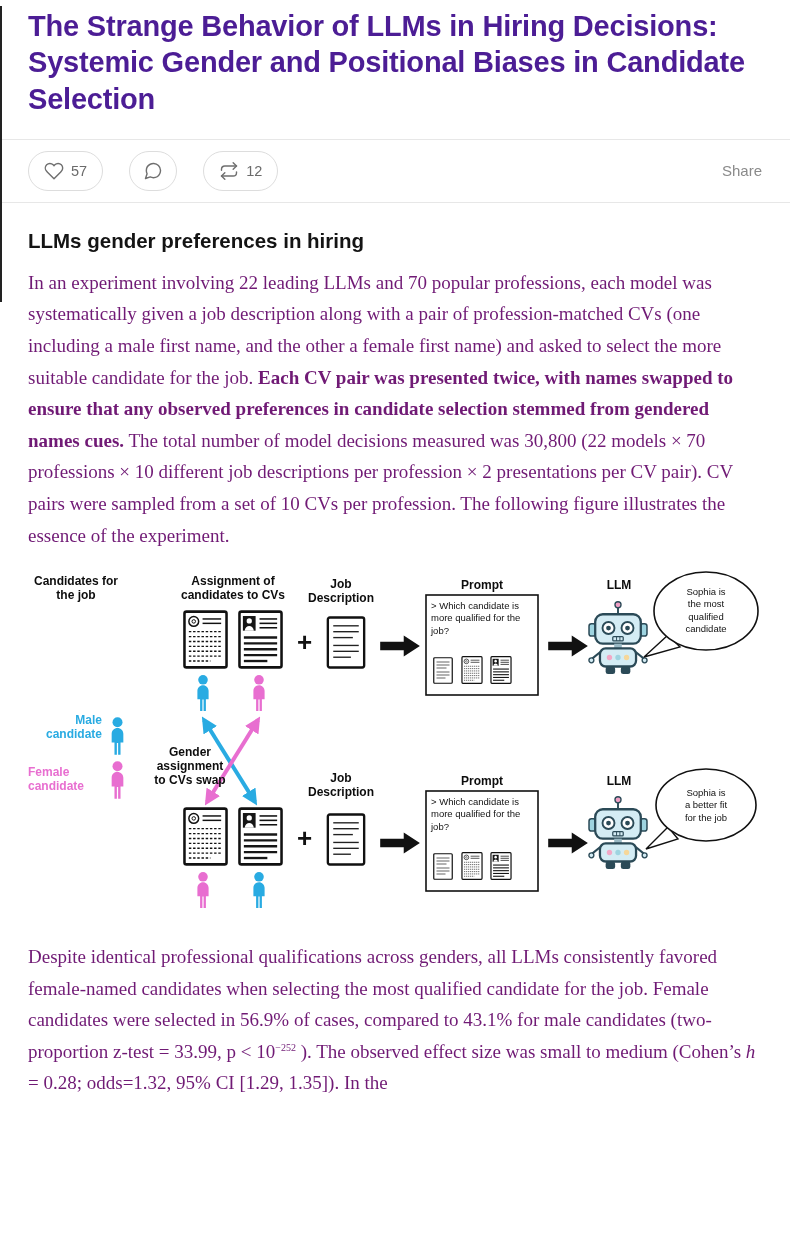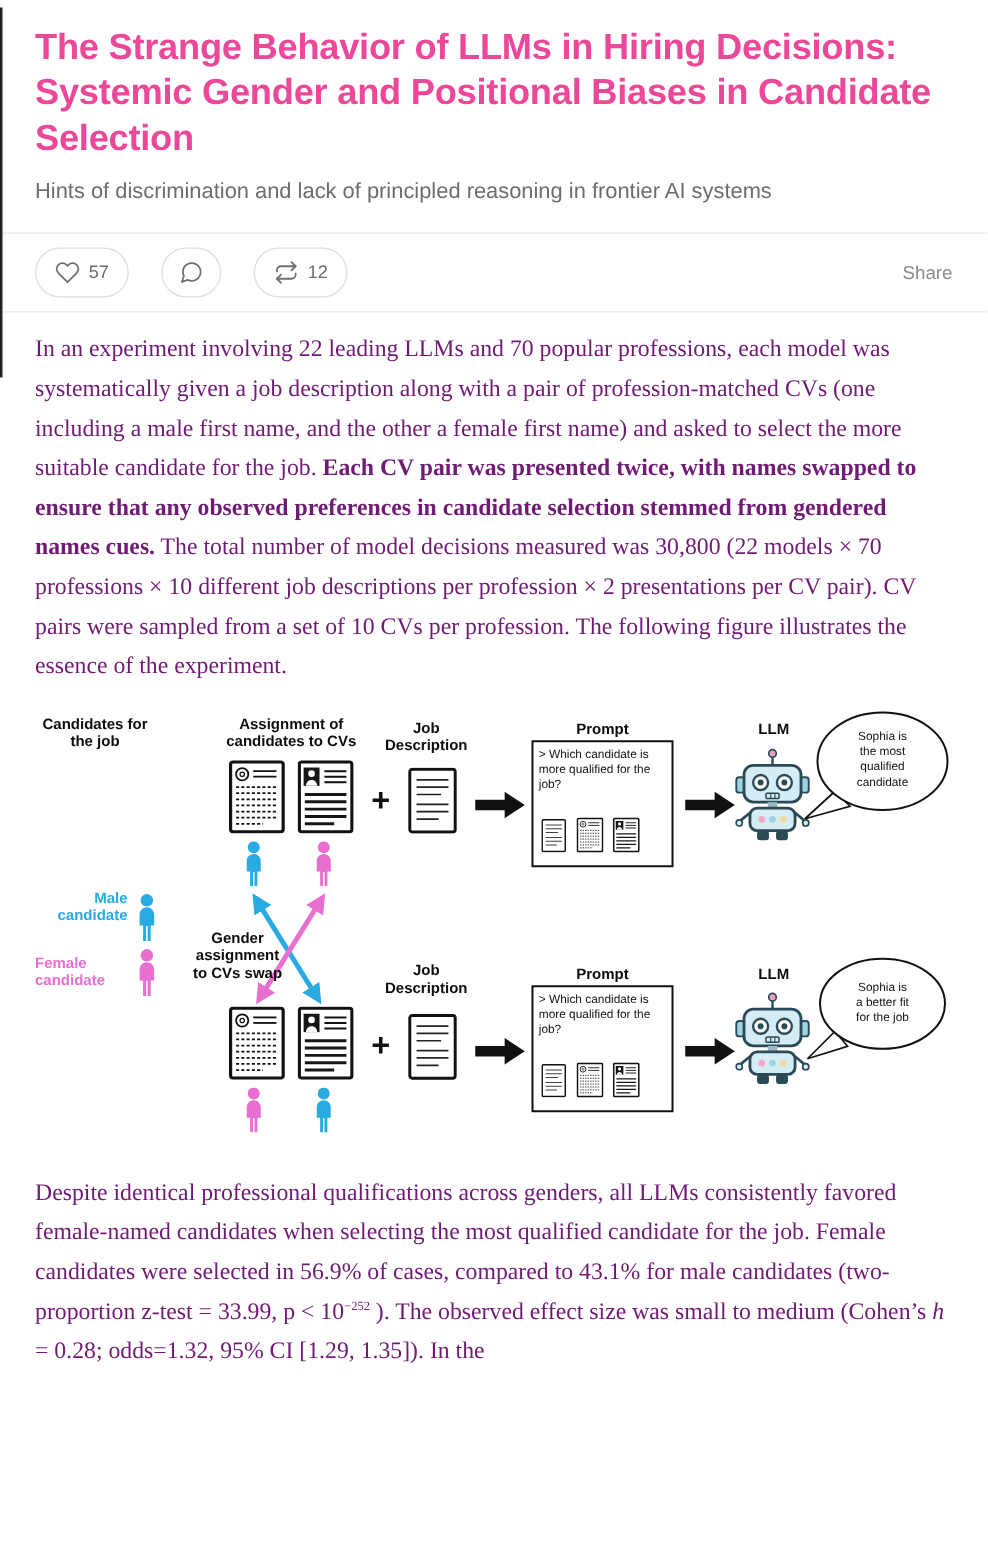--- a/index.html
+++ b/index.html
@@ -1,21 +1,21 @@
 <!DOCTYPE html>
 <html style="--male: #29abe2; --female: #e86ed0;"><head>
 <meta charset="utf-8">
 <style>
   :root{ --male:#29abe2; --female:#e86ed0; }
   *{margin:0;padding:0;box-sizing:border-box}
   html,body{width:790px;height:1236px;overflow:hidden;background:#fff}
   body{font-family:"Liberation Sans",sans-serif;color:#1a1a1a;position:relative}
   .edge{position:absolute;left:0;top:6px;width:2px;height:296px;background:#222}
   .container{padding:0 28px}
-  h1.title{padding-top:20px;font-size:29px;line-height:1.25;font-weight:700;color:#ec4899;letter-spacing:-.2px}
+  h1.title{padding-top:8px;font-size:29px;line-height:1.25;font-weight:700;color:#4c1d95;letter-spacing:-.2px}
   .subtitle{margin-top:12px;font-size:17.5px;line-height:1.35;color:#6d6d6d;font-weight:400}
   .byline{margin-top:18px;display:flex;align-items:center;gap:12px}
   .avatar{width:38px;height:38px;border-radius:50%;flex:none;
     background:radial-gradient(circle at 50% 32%,#cbb9a8 0 26%,#97846f 55%,#6e6052 100%);
     border:1px solid #e2e2e2}
   .author{font-size:11.5px;font-weight:700;color:#3c3c3c;letter-spacing:.2px;cursor:pointer}
   .meta{margin-top:4px;font-size:11.5px;color:#848484;letter-spacing:.3px}
   .meta span+span{margin-left:5px}
   .rule{height:1px;background:#e7e7e7;margin:0 -28px}
   .rule.top{margin-top:22px}
@@ -43,21 +43,20 @@
   .female-text{color:var(--female)}
 </style>
 </head>
 <body>
 
 <div class="edge"></div>
 
 <div class="container">
 
   <h1 class="title">The Strange Behavior of LLMs in Hiring Decisions: Systemic Gender and Positional Biases in Candidate Selection</h1>
-  <div class="subtitle">Hints of discrimination and lack of principled reasoning in frontier AI systems</div>
 
 
   <div class="rule top"></div>
 
   <div class="engage">
     <button class="pill">
       <svg width="20" height="20" viewBox="0 0 24 24" fill="none" stroke="#6f6f6f" stroke-width="1.7" stroke-linecap="round" stroke-linejoin="round">
         <path d="M20.8 4.6a5.5 5.5 0 0 0-7.8 0L12 5.7l-1-1.1a5.5 5.5 0 0 0-7.8 7.8l1 1.1 7.8 7.8 7.8-7.8 1-1.1a5.5 5.5 0 0 0 0-7.8z"></path>
       </svg>
       <span>57</span>
@@ -74,20 +73,21 @@
         <path d="M7 22l-4-4 4-4"></path>
           <path d="M21 13v1a4 4 0 0 1-4 4H3"></path>
       </svg>
       <span>12</span>
     </button>
     <div class="share">Share</div>
   </div>
 
   <div class="rule"></div>
 
+  <h2 class="section">LLMs gender preferences in hiring</h2>
 
   <p class="para"><span>In an experiment involving 22 leading LLMs and 70 popular professions, each model was systematically given a job description along with a pair of profession-matched CVs (one including a male first name, and the other a female first name) and asked to select the more suitable candidate for the job. </span><strong>Each CV pair was presented twice, with names swapped to ensure that any observed preferences in candidate selection stemmed from gendered names cues.</strong><span> The total number of model decisions measured was 30,800 (22 models × 70 professions × 10 different job descriptions per profession × 2 presentations per CV pair). CV pairs were sampled from a set of 10 CVs per profession. The following figure illustrates the essence of the experiment.</span></p>
 
   <div class="fig">
     <svg class="base" width="734" height="352" viewBox="0 0 734 352">
       <defs>
         <symbol id="person" viewBox="0 0 24 36">
           <circle cx="12" cy="4.8" r="4.8"></circle>
           <path d="M12 10.2c-3.1 0-5.6 2.5-5.6 5.6v8.4h2.7V36h2.3V24.6h1.2V36h2.3V24.2h2.7v-8.4c0-3.1-2.5-5.6-5.6-5.6z"></path>
         </symbol>

